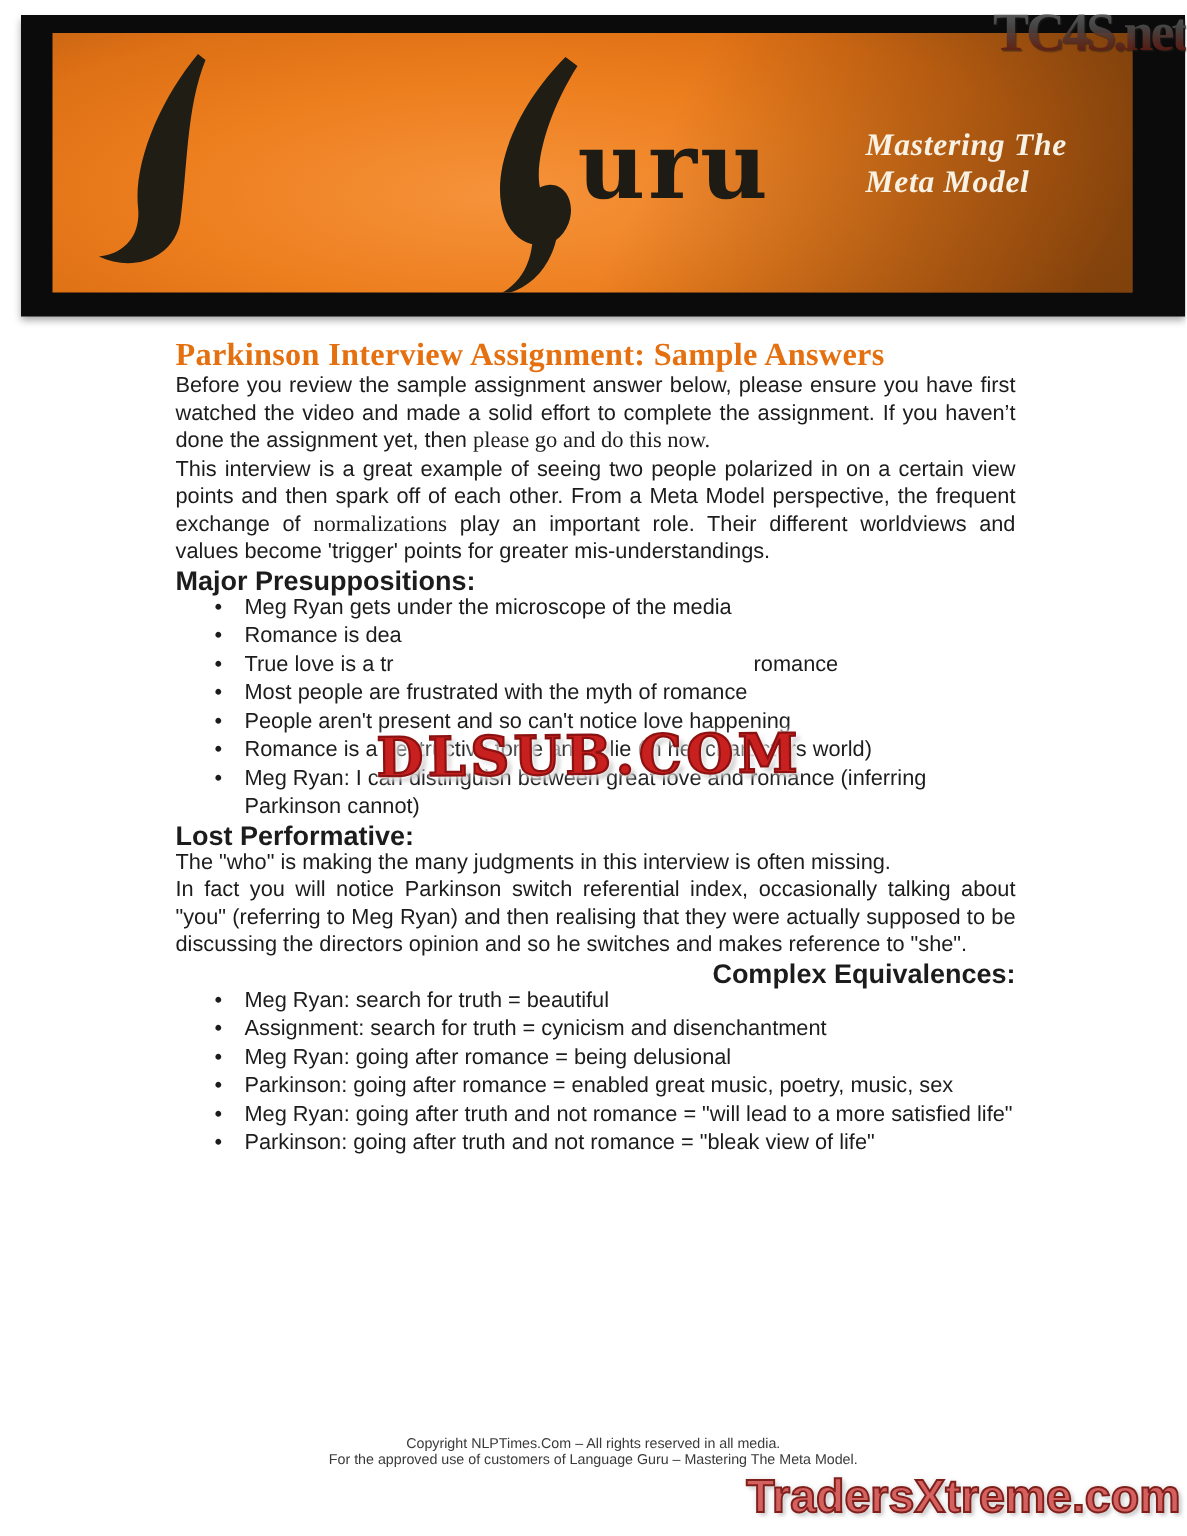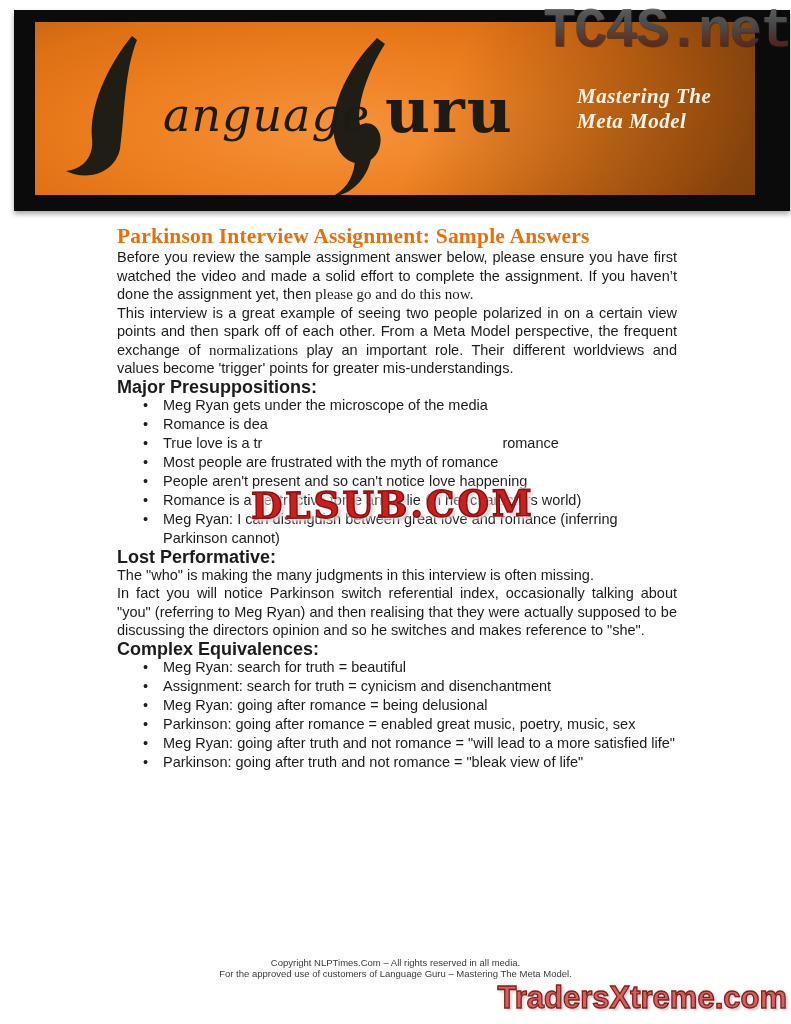--- a/index.html
+++ b/index.html
@@ -16,21 +16,21 @@
   .swooshes{position:absolute;left:0;top:0;z-index:2;}
   .word-anguage{position:absolute;left:128px;top:70px;z-index:3;font-family:"DejaVu Serif",serif;
           font-style:italic;font-size:46px;line-height:46px;color:#1e1b14;letter-spacing:1px;}
   .word-uru{position:absolute;left:350px;top:58px;z-index:3;font-family:"DejaVu Serif",serif;
           font-weight:bold;font-size:62px;line-height:62px;color:#1e1b14;letter-spacing:2px;}
   .tagline{position:absolute;left:542px;top:62px;z-index:3;font-family:"Liberation Serif",serif;
           font-style:italic;font-weight:bold;font-size:21px;line-height:25px;color:#F8F2E5;letter-spacing:0.5px;}
 
   
   .wm-top{position:absolute;top:0px;right:0px;z-index:10;
-          font-family:Liberation Mono, monospace;font-weight:bold;font-size:55px;letter-spacing:-2px;
+          font-family:Liberation Serif, serif;font-weight:bold;font-size:36px;letter-spacing:-2px;
           background:linear-gradient(180deg,#6f6f6f 0%,#4a4a4a 42%,#5c1f16 78%,#70261b 100%);
           -webkit-background-clip:text;background-clip:text;color:transparent;opacity:0.93;
           filter:drop-shadow(1px 1px 0px rgba(30,30,30,0.6));}
   .wm-mid{position:absolute;left:251px;top:483px;z-index:10;
           font-family:"DejaVu Serif",serif;font-weight:bold;font-size:36px;letter-spacing:3px;
           color:#C81F1F;-webkit-text-stroke:1.5px #8C1111;transform:rotate(-0.6deg);
           text-shadow:0 0 3px #ffffff,0 0 5px #ffffff,0 0 8px #ffffff,3px 3px 3px rgba(175,175,175,0.85);}
   .wm-bottom{position:absolute;right:4px;top:980px;z-index:10;
           font-family:"Liberation Sans",sans-serif;font-weight:bold;font-size:31px;
           color:#D56060;-webkit-text-stroke:1.3px #7E1F1A;
@@ -48,38 +48,37 @@
   .h-presup{margin-top:24px;}
   ul.bullets{list-style:none;margin:0;padding:0;}
   .ul-presup{margin-top:19px;}
   .ul-complex{margin-top:19px;}
   li.bullet{position:relative;padding-left:46px;line-height:19px;}
   li.bullet::before{content:"\2022";position:absolute;left:26px;top:0;}
   .gap-spacer{display:inline-block;width:240px;}
   .h-lost{margin-top:24px;}
   .lost-line1{margin-top:18px;text-align:left;}
   .lost-body{text-align:justify;}
-  .h-complex{margin-top:23px;}
+  .h-complex{margin-top:23px;text-align:right;}
 
   .footer{position:absolute;left:0;top:941px;width:100%;text-align:center;z-index:5;
           font-family:Liberation Sans, sans-serif;font-size:9.5px;line-height:11px;color:#3a3a3a;margin-top:16px;}
 </style>
 </head>
 <body>
 
 <div class="page">
 
   <div class="banner">
     <div class="banner-inner">
       <svg class="swooshes" width="720" height="173" viewBox="0 0 720 173" fill="#201d15" fill-rule="evenodd">
         <path d="M97,14 C72,44 54,86 57,116 C59,134 49,147 31,149 C54,160 80,150 85,127 C90,92 89,50 102,18 Z"></path>
         <path d="M342,16 C310,48 291,92 301,122 C309,146 336,148 344,127 C350,111 339,96 325,103 C321,85 332,50 350,22 Z"></path>
         <path d="M320,127 C322,152 312,168 296,175 C317,173 334,156 337,131 Z"></path>
       </svg>
-      <span class="word-anguage">anguage</span>
       <span class="word-uru">uru</span>
       <div class="tagline">
         <div>Mastering The</div>
         <div>Meta Model</div>
       </div>
     </div>
   </div>
 
   <div class="wm-top">TC4S.net</div>
 

